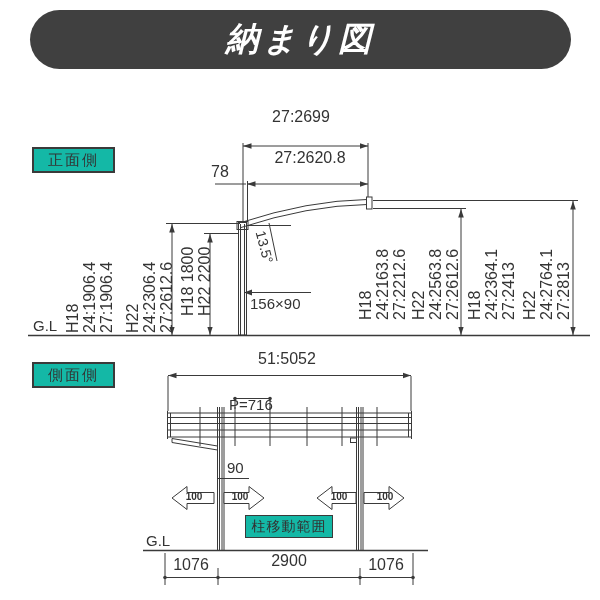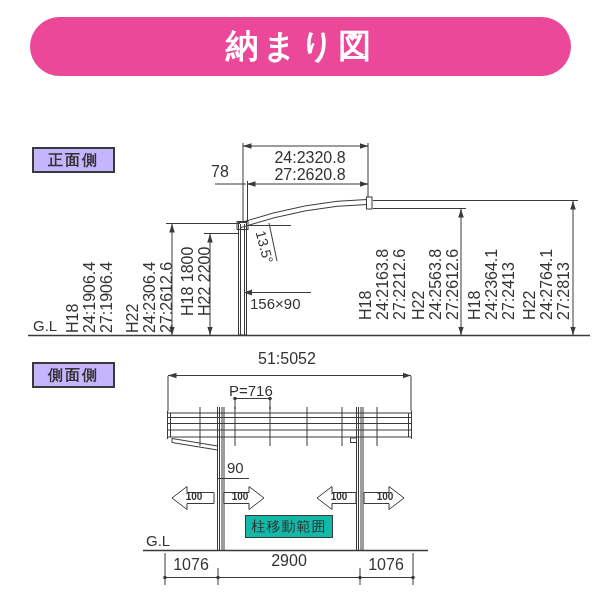--- a/index.html
+++ b/index.html
@@ -6,29 +6,29 @@
   body{
     width:600px;height:600px;position:relative;overflow:hidden;
     background:#ffffff;color:#333;
     font-family:"Liberation Sans","DejaVu Sans",sans-serif;
   }
   .abs{position:absolute;white-space:nowrap;}
   #linework{position:absolute;left:0;top:0;z-index:0;}
   .txt{z-index:2;font-size:16px;line-height:17px;text-align:center;}
   .txt.small{font-size:15px;}
   .banner{
-    position:absolute;left:30px;top:17px;width:541px;height:59px;
-    background:#ec4899;border-radius:30px;z-index:2;
+    position:absolute;left:30px;top:10px;width:541px;height:59px;
+    background:#404040;border-radius:30px;z-index:2;
     display:flex;align-items:center;justify-content:center;
-    color:#fff;font-size:33px;font-weight:bold;letter-spacing:4px;
+    color:#fff;font-size:33px;font-weight:bold;letter-spacing:4px;font-style:italic;
   }
   .seclabel{
     position:absolute;width:79px;height:22px;border:2px solid #3a3a3a;z-index:2;
     display:flex;align-items:center;justify-content:center;
-    font-size:15px;font-weight:bold;letter-spacing:2px;background:#c4b5fd;
+    font-size:15px;font-weight:normal;letter-spacing:2px;background:#14b8a6;
   }
   .vlabel{
     position:absolute;z-index:2;font-size:16px;line-height:17px;
     transform:rotate(-90deg);transform-origin:0 0;white-space:nowrap;
   }
   .vlabel div{height:17px;}
   .angle{
     position:absolute;z-index:2;font-size:14px;
     transform:rotate(75deg);transform-origin:0 0;white-space:nowrap;
   }
@@ -144,23 +144,23 @@
 
 <div class="banner">
   <span>納まり図</span>
 </div>
 
 <div class="seclabel" style="left:32px;top:147px;">
   <span>正面側</span>
 </div>
 
 <div class="abs txt" style="left:255px;top:108px;width:92px;">
+  <div>27:2699</div>
 </div>
 <div class="abs txt" style="left:262px;top:149px;width:96px;">
-  <div>24:2320.8</div>
   <div>27:2620.8</div>
 </div>
 <div class="abs txt" style="left:211px;top:163px;">78</div>
 <div class="angle" style="left:268px;top:229px;">13.5°</div>
 <div class="abs txt small" style="left:250px;top:295px;">156×90</div>
 <div class="abs txt small" style="left:33px;top:317px;">G.L</div>
 
 <div class="vlabel" style="left:64px;top:333px;">
   <div>H18</div>
   <div>24:1906.4</div>
@@ -194,21 +194,21 @@
   <div>H22</div>
   <div>24:2764.1</div>
   <div>27:2813</div>
 </div>
 
 <div class="seclabel" style="left:32px;top:362px;">
   <span>側面側</span>
 </div>
 
 <div class="abs txt" style="left:258px;top:350px;">51:5052</div>
-<div class="abs txt small" style="left:229px;top:382px;">P=716</div>
+<div class="abs txt small" style="left:229px;top:396px;">P=716</div>
 <div class="abs txt small" style="left:227px;top:459px;">90</div>
 <div class="abs txt small" style="left:146px;top:532px;">G.L</div>
 
 <div class="abs arrtxt" style="left:177px;top:491px;">100</div>
 <div class="abs arrtxt" style="left:223px;top:491px;">100</div>
 <div class="abs arrtxt" style="left:322px;top:491px;">100</div>
 <div class="abs arrtxt" style="left:368px;top:491px;">100</div>
 
 <div class="rangebox">
   <span>柱移動範囲</span>

